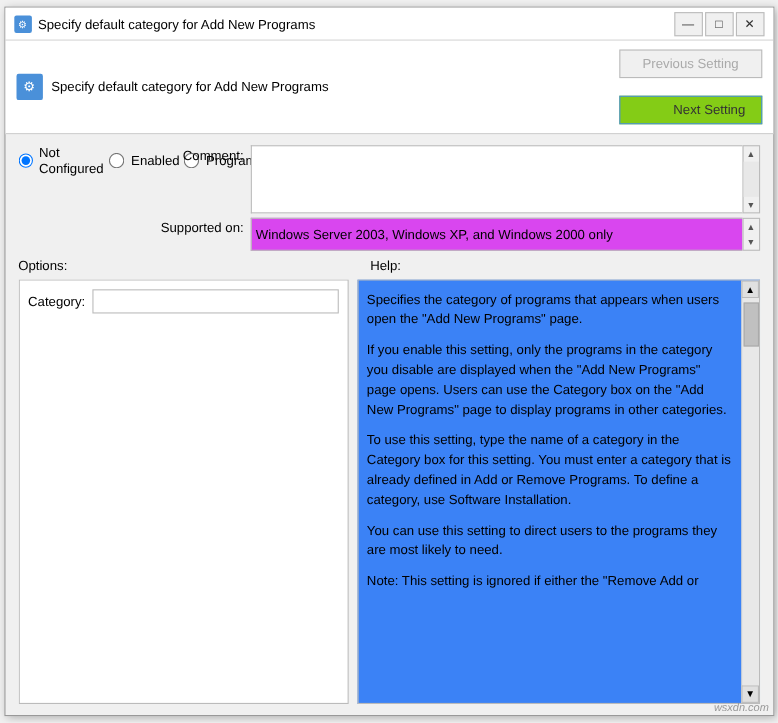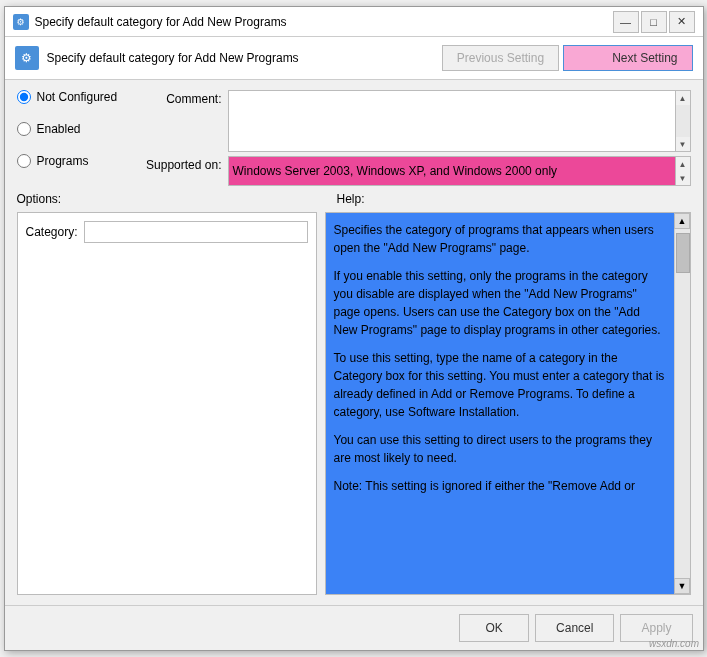--- a/index.html
+++ b/index.html
@@ -101,21 +101,22 @@
       font-size: 12px;
     }
 
     .header-title {
       font-size: 12px;
       color: #000;
     }
 
     .header-buttons {
       display: flex;
-      gap: 4px;
+      gap: 16px;
+      flex-direction: column;
     }
 
     .btn {
       padding: 4px 14px;
       height: 26px;
       background: #f0f0f0;
       border: 1px solid #bbb;
       cursor: pointer;
       font-size: 12px;
       color: #333;
@@ -123,37 +124,37 @@
       align-items: center;
       justify-content: center;
     }
 
     .btn:disabled {
       color: #aaa;
       cursor: default;
     }
 
     .btn.primary {
-      background: #f9a8d4;
+      background: #84cc16;
       border-color: #4a90d9;
       padding-left: 48px;
     }
 
     .content-area {
       flex: 1;
       display: flex;
       flex-direction: column;
       padding: 10px 12px;
       overflow: hidden;
     }
 
     .radio-section {
       display: flex;
-      flex-direction: column;
-      gap: 18px;
+      flex-direction: row;
+      gap: 4px;
     }
 
     .radio-item {
       display: flex;
       align-items: center;
       gap: 6px;
       cursor: pointer;
     }
 
     .radio-item input[type="radio"] {
@@ -394,21 +395,21 @@
       flex: 1;
       display: flex;
       gap: 0;
     }
 
     .supported-text {
       flex: 1;
       height: 30px;
       border: 1px solid #bbb;
       border-right: none;
-      background: #ec4899;
+      background: #d946ef;
       display: flex;
       align-items: center;
       padding: 0 4px;
       font-size: 12px;
     }
 
     .watermark {
       position: fixed;
       bottom: 8px;
       right: 8px;
@@ -523,20 +524,15 @@
           <div class="scroll-track">
             <div class="scroll-thumb"></div>
           </div>
           <div class="scroll-btn">▼</div>
         </div>
       </div>
 
     </div>
   </div>
 
-  <div class="footer-bar">
-    <button class="footer-btn">OK</button>
-    <button class="footer-btn">Cancel</button>
-    <button class="footer-btn" disabled="">Apply</button>
-  </div>
 </div>
 
 <div class="watermark">wsxdn.com</div>
 
 </body></html>

